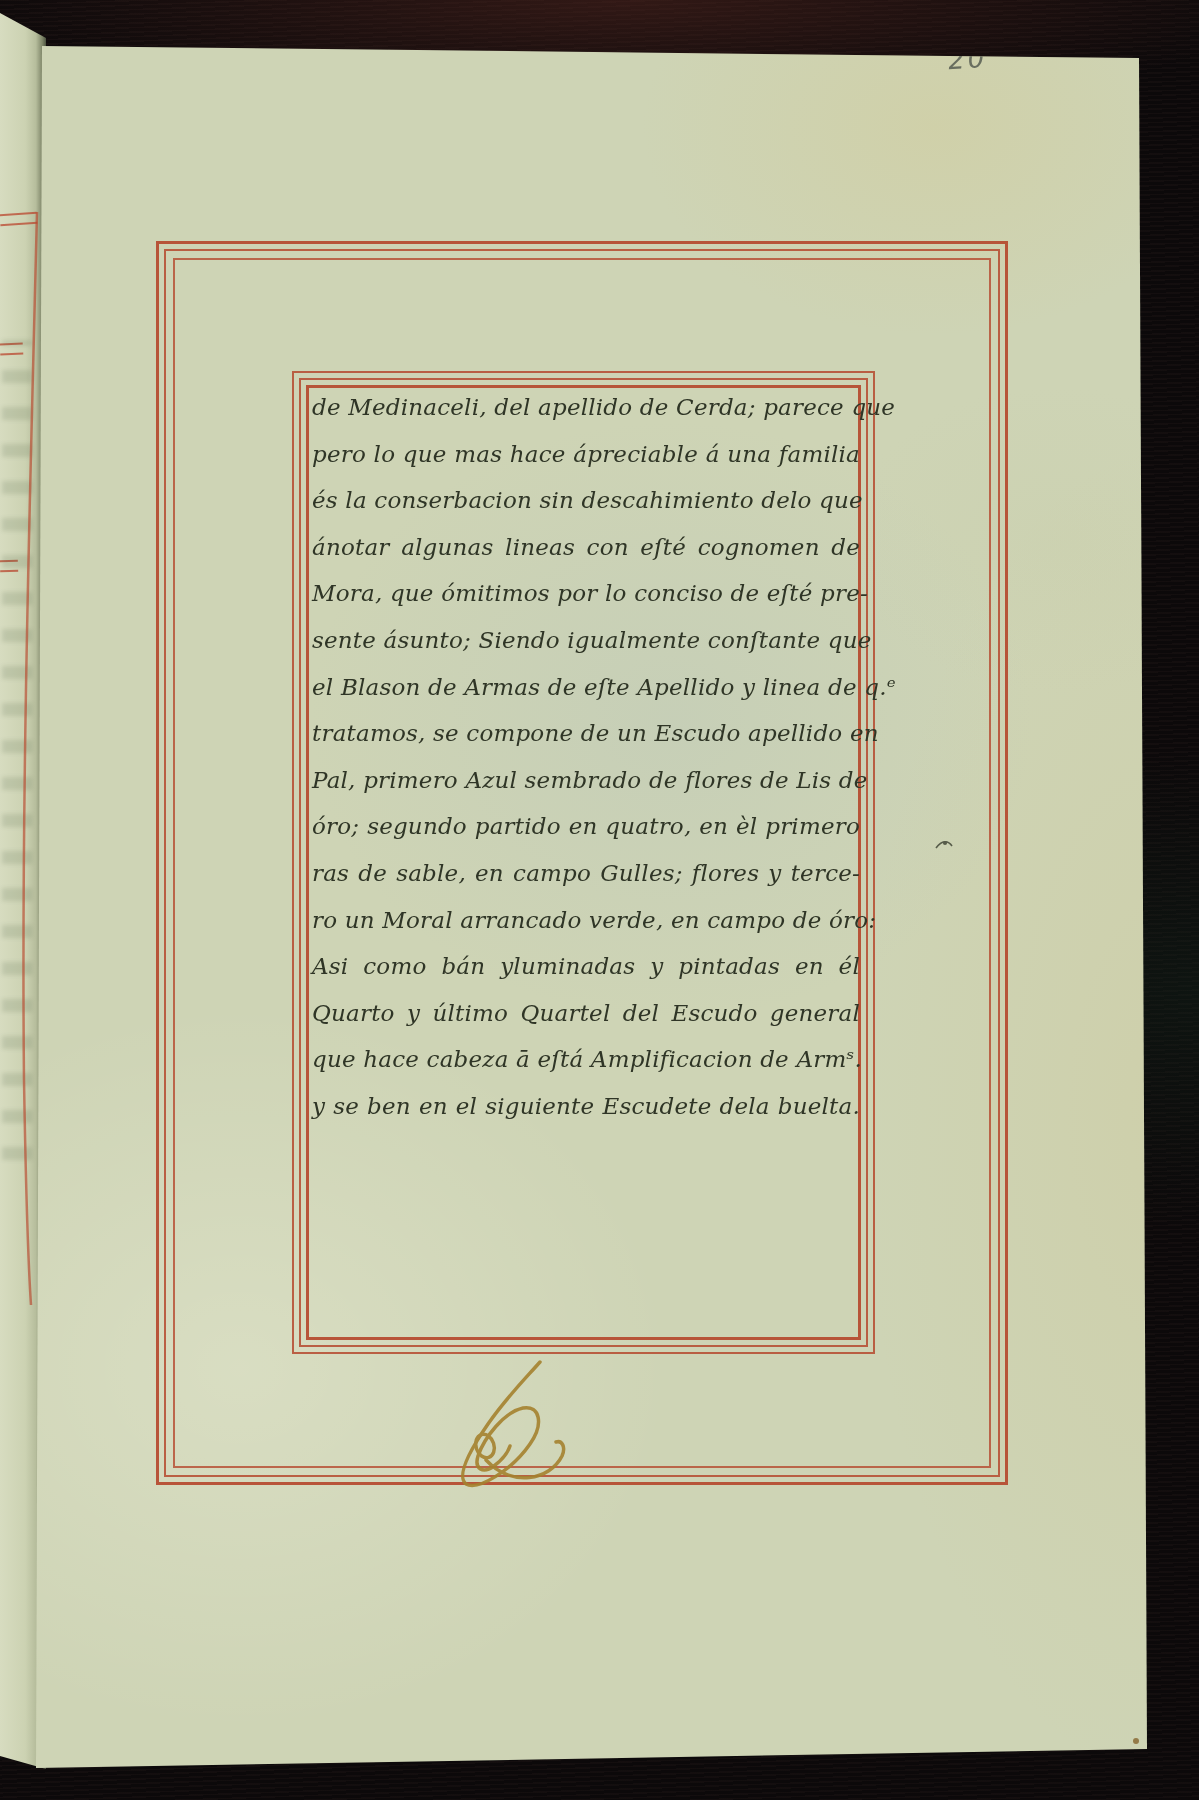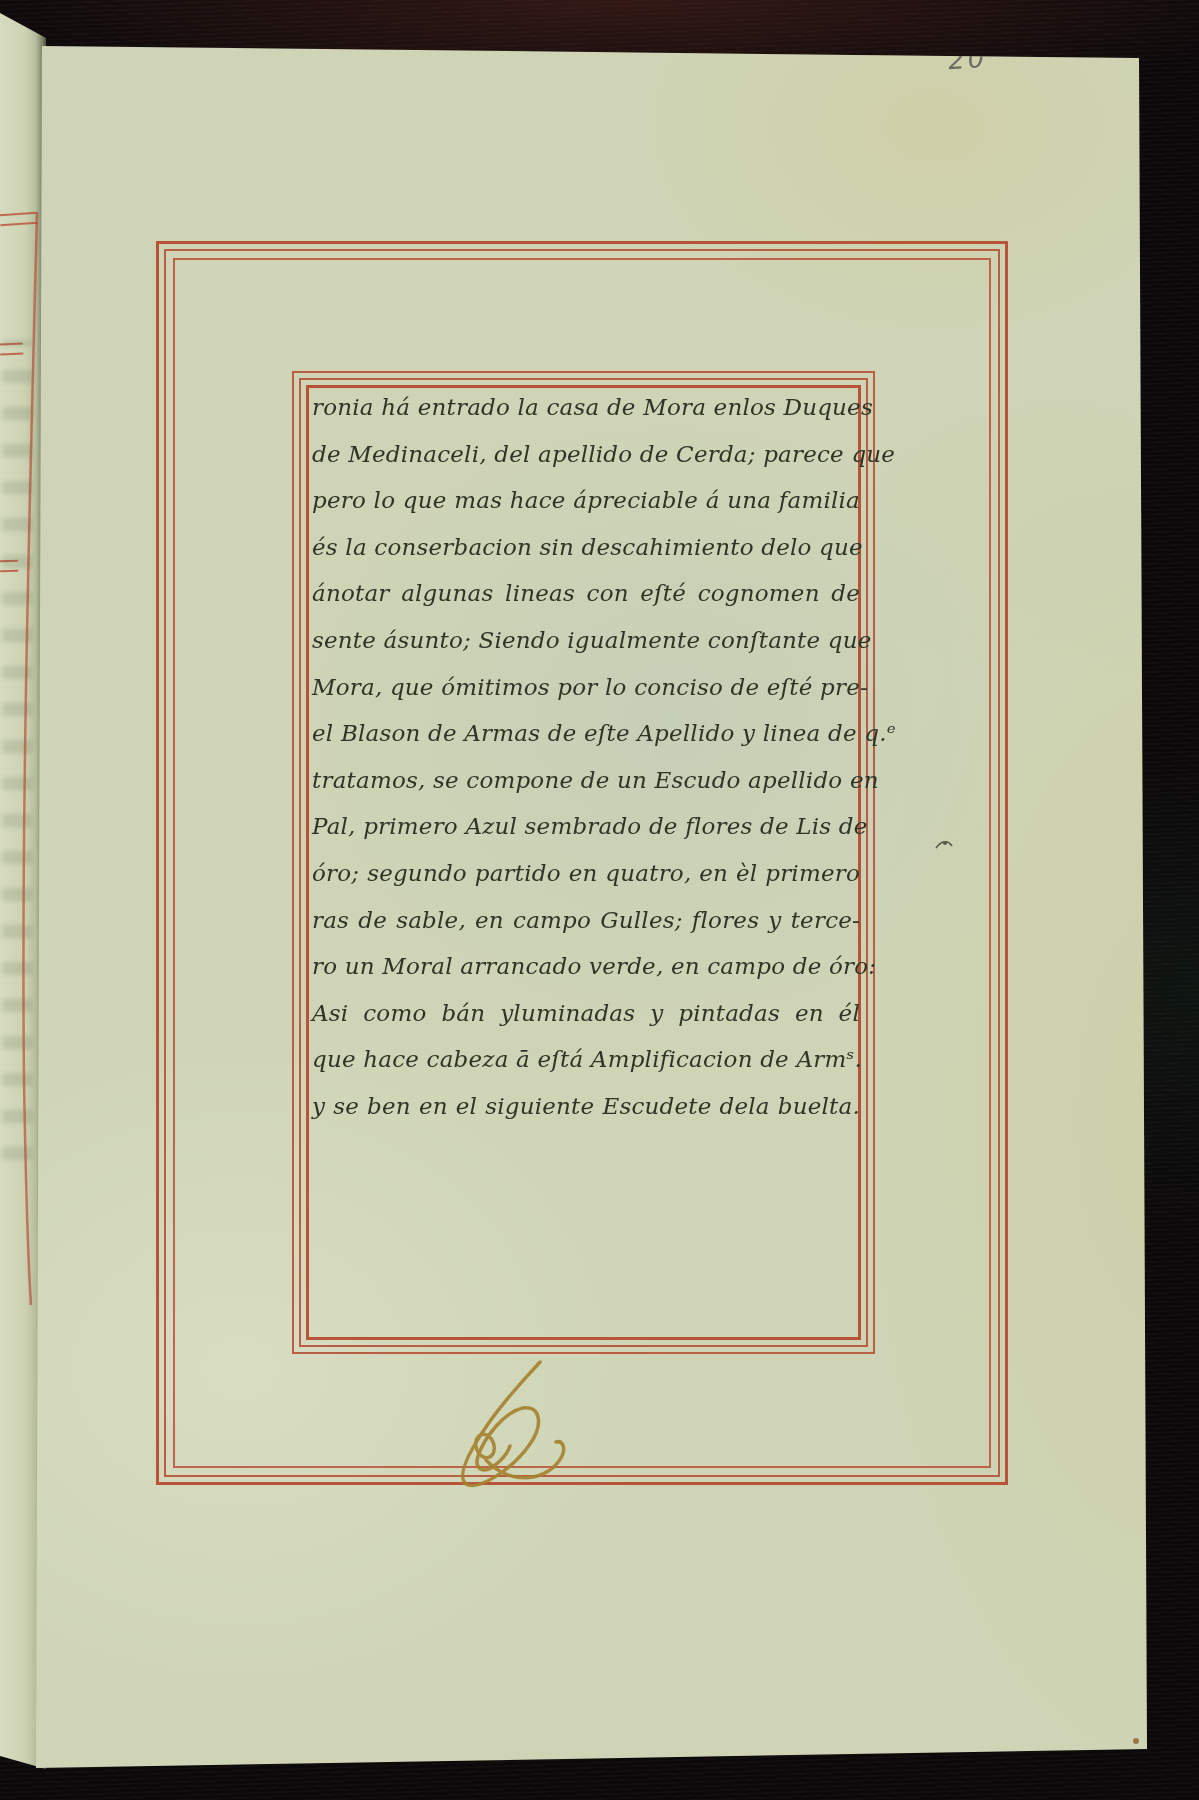--- a/index.html
+++ b/index.html
@@ -110,34 +110,34 @@
       <div class="frame-line l3"></div>
     </div>
 
     <div class="inner-frame">
       <div class="frame-line l1"></div>
       <div class="frame-line l2"></div>
       <div class="frame-line l3"></div>
     </div>
 
     <div class="text-block">
-        <div class="text-line">ronia há entrado la casa de Mora enlos Duques</div>
         <div class="text-line">de Medinaceli, del apellido de Cerda; parece que</div>
         <div class="text-line">pero lo que mas hace ápreciable á una familia</div>
         <div class="text-line">és la conserbacion sin descahimiento delo que</div>
         <div class="text-line">ánotar algunas lineas con eſté cognomen de</div>
+        <div class="text-line">Mora, que ómitimos por lo conciso de eſté pre-</div>
         <div class="text-line">sente ásunto; Siendo igualmente conſtante que</div>
-        <div class="text-line">Mora, que ómitimos por lo conciso de eſté pre-</div>
         <div class="text-line">el Blason de Armas de eſte Apellido y linea de q.ᵉ</div>
         <div class="text-line">tratamos, se compone de un Escudo apellido en</div>
         <div class="text-line">Pal, primero Azul sembrado de flores de Lis de</div>
         <div class="text-line">óro; segundo partido en quatro, en èl primero</div>
         <div class="text-line">ras de sable, en campo Gulles; flores y terce-</div>
         <div class="text-line">ro un Moral arrancado verde, en campo de óro:</div>
         <div class="text-line">Asi como bán yluminadas y pintadas en él</div>
+        <div class="text-line">Quarto y último Quartel del Escudo general</div>
         <div class="text-line">que hace cabeza ā eſtá Amplificacion de Armˢ.</div>
         <div class="text-line">y se ben en el siguiente Escudete dela buelta.</div>
       </div>
 
     <svg class="flourish" width="140" height="135" viewBox="0 0 140 135">
       <g fill="none" stroke="currentColor" stroke-width="3.5" stroke-linecap="round" opacity="0.9">
         <path d="M112,4 C96,22 78,40 60,66 C42,92 28,118 38,126 C50,133 84,112 102,86 C116,66 112,47 95,50 C76,54 56,80 50,98 C46,111 55,116 66,108 C74,102 80,94 82,88"></path>
         <path d="M58,102 C84,130 122,122 134,98 C138,89 134,82 128,84"></path>
         <ellipse cx="57" cy="88" rx="9" ry="12" transform="rotate(-18 57 88)"></ellipse>
       </g>

